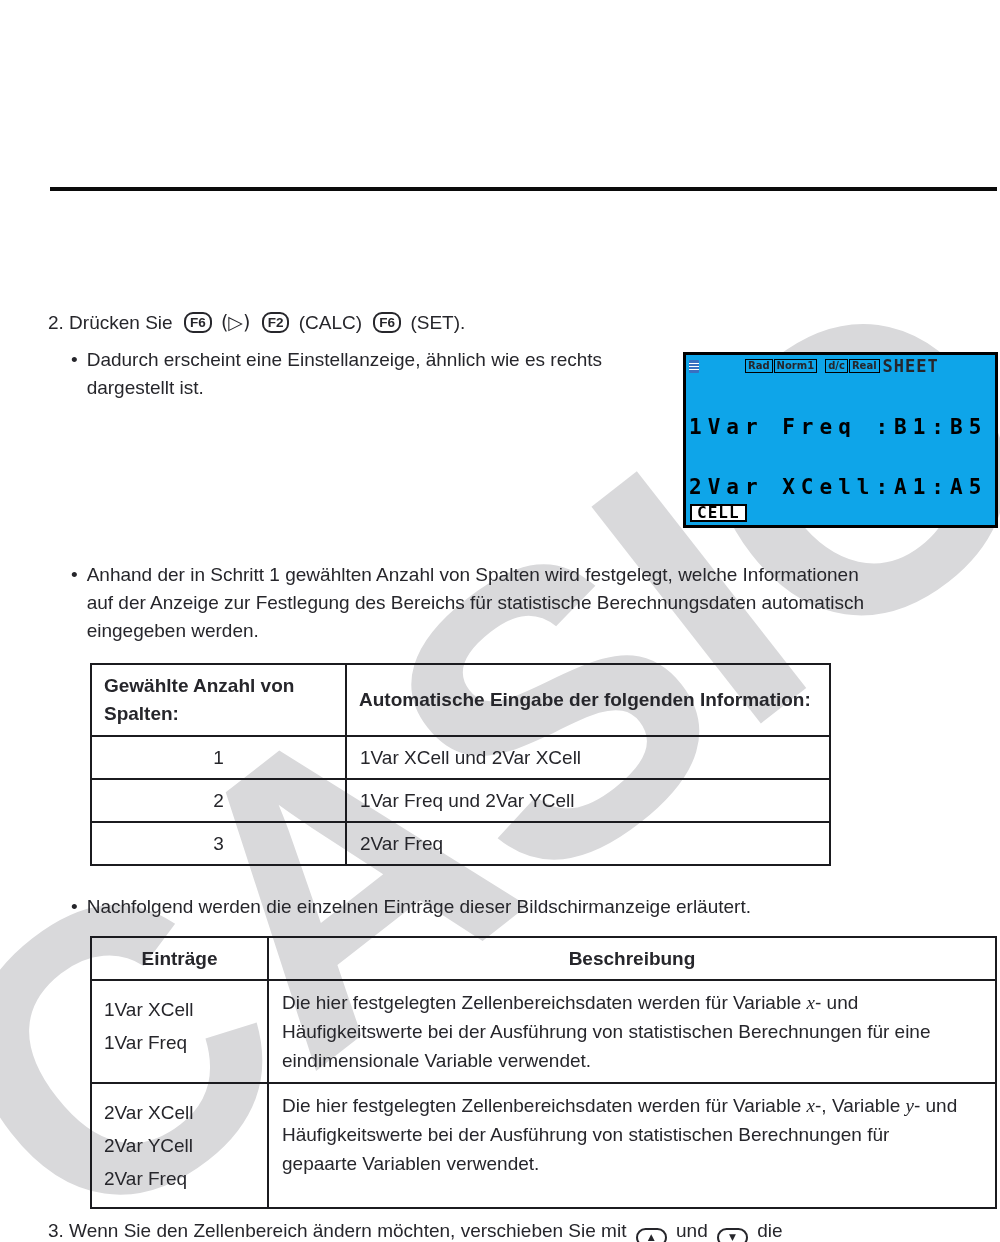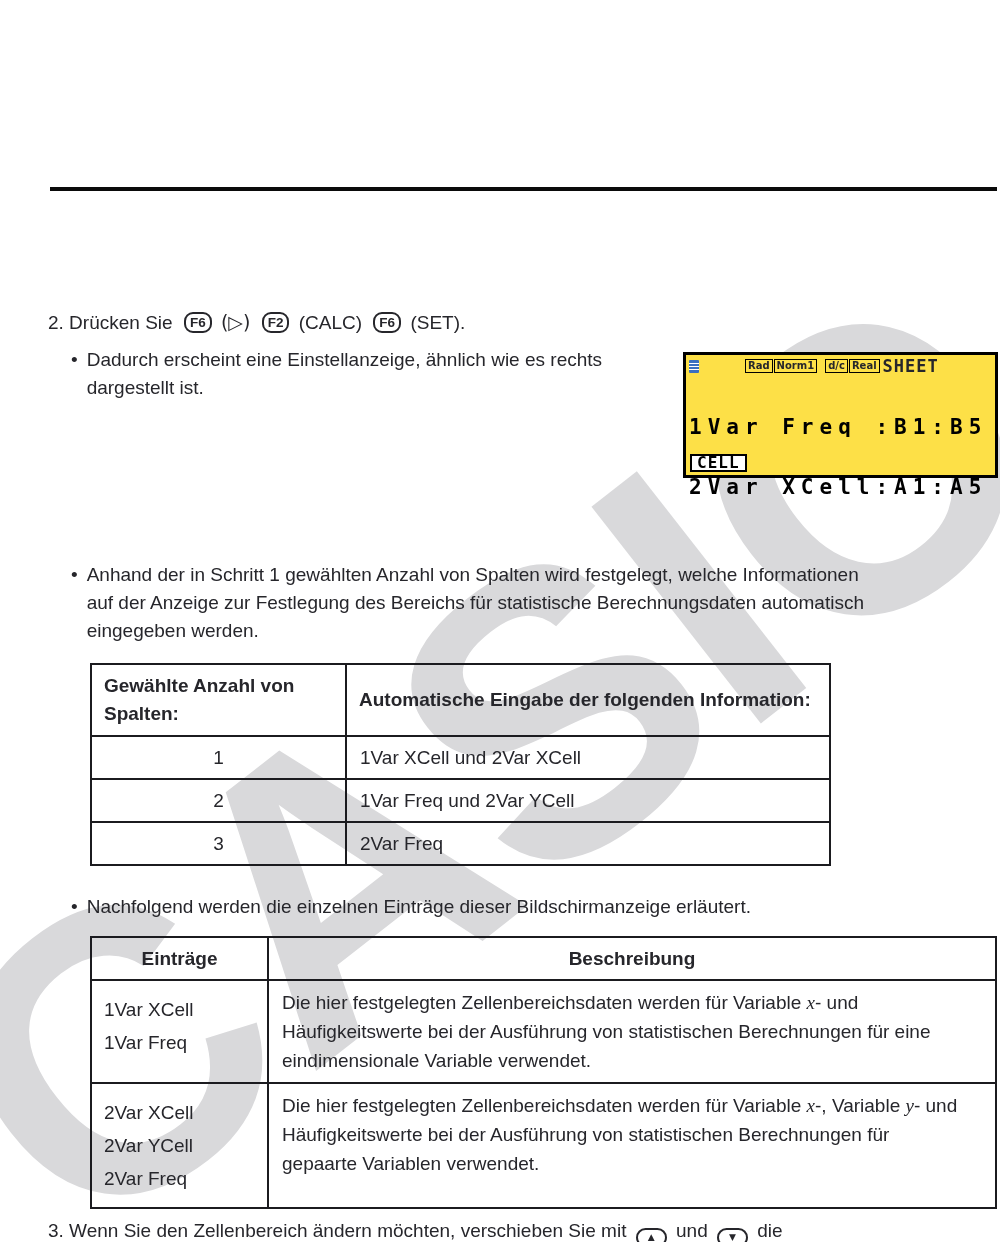--- a/index.html
+++ b/index.html
@@ -50,22 +50,22 @@
 
   .bullet { display: flex; gap: 9px; font-size: 19px; line-height: 28px; position: absolute; }
   .bullet .dot { flex: 0 0 auto; }
   .b1 { left: 71px; top: 346px; } .b1 .btext { width: 550px; }
   .b2 { left: 71px; top: 561px; } .b2 .btext { width: 780px; }
   .b3 { left: 71px; top: 893px; }
 
   
   .calc {
     position: absolute; left: 683px; top: 352px;
-    width: 315px; height: 126px;
-    border: 3px solid #000; background: #fde047;
+    width: 315px; height: 176px;
+    border: 3px solid #000; background: #0ea5e9;
   }
   .calc-status { display: flex; align-items: center; height: 20px; padding: 2px 3px 0 3px; }
   .doc-icon {
     width: 10px; height: 13px; border-radius: 1px;
     background: linear-gradient(to bottom, #3a6fc0 0 3px, #fff 3px 4px, #3a6fc0 4px 6px, #fff 6px 7px, #3a6fc0 7px 9px, #fff 9px 10px, #3a6fc0 10px 13px);
     margin-right: 46px;
   }
   .sb-box {
     border: 1px solid #000; font-size: 10px; font-weight: bold;
     padding: 0 2px; line-height: 12px; margin-right: 1px;

